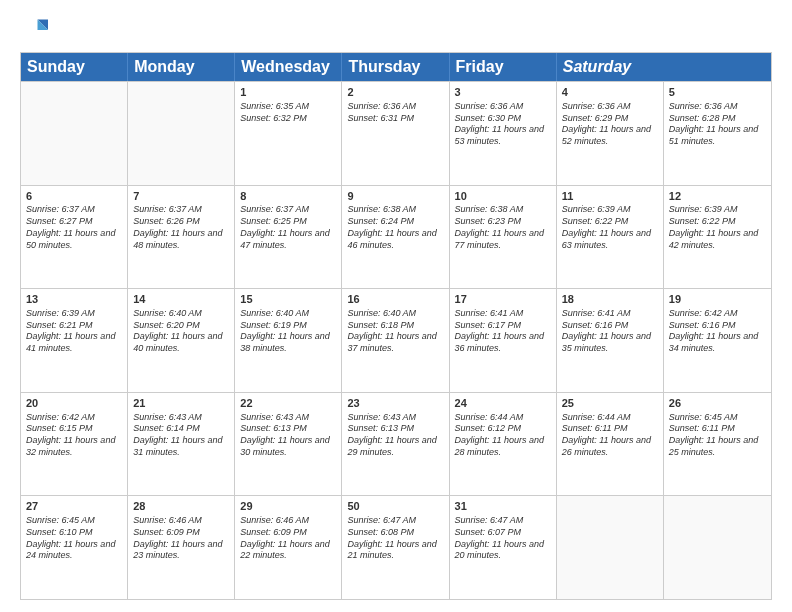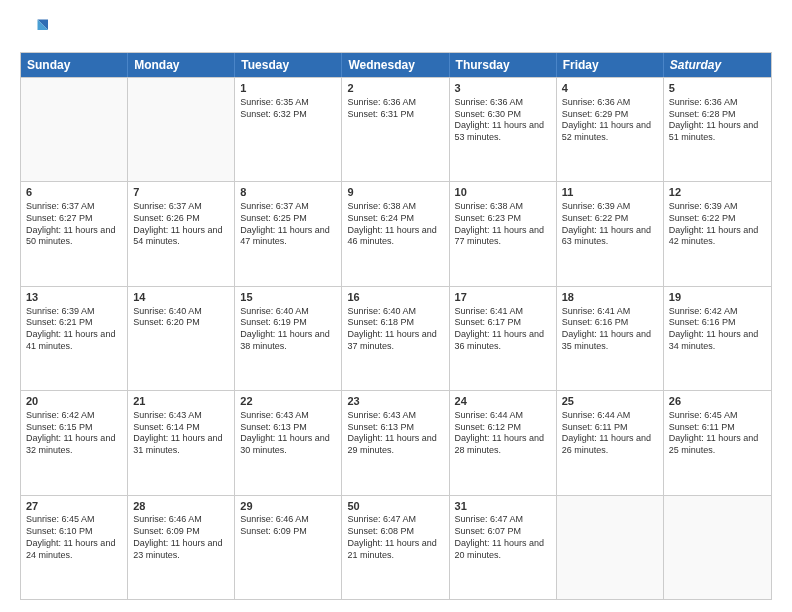--- a/index.html
+++ b/index.html
@@ -53,21 +53,21 @@
       border: 1px solid #ccc;
     }
     .cal-header {
       display: grid;
       grid-template-columns: repeat(7, 1fr);
       background: #2e6db4;
     }
     .cal-header-cell {
       color: #fff;
       font-weight: bold;
-      font-size: 12px;
+      font-size: 16px;
       padding: 5px 6px;
       border-right: 1px solid #4a85c8;
     }
     .cal-header-cell:last-child { border-right: none; font-style: italic; }
     .cal-body {
       flex: 1;
       display: flex;
       flex-direction: column;
     }
     .cal-row {
@@ -88,20 +88,21 @@
     .cal-cell.empty { background: #f9f9f9; }
     .day-num {
       font-size: 11px;
       font-weight: bold;
       margin-bottom: 1px;
     }
     .cell-info {
       font-size: 9px;
       color: #333;
       line-height: 1.3;
+      font-style: italic;
     }
   </style>
 </head>
 <body>
 
 <div class="page">
   <div class="header">
     <div class="logo">
       <svg class="logo-icon" viewBox="0 0 32 32">
         <polygon points="20,4 32,4 32,16" fill="#2e6db4"></polygon>
@@ -117,21 +118,20 @@
     <div class="title-block">
       <div class="month-title"></div>
       <div class="location"></div>
     </div>
   </div>
 
   <div class="calendar">
     <div class="cal-header">
     <div class="cal-header-cell">Sunday</div>
         <div class="cal-header-cell">Monday</div>
-        <div class="cal-header-cell">Tuesday</div>
         <div class="cal-header-cell">Wednesday</div>
         <div class="cal-header-cell">Thursday</div>
         <div class="cal-header-cell">Friday</div>
         <div class="cal-header-cell">Saturday</div>
       </div>
     <div class="cal-body">
     <div class="cal-row">
           <div class="cal-cell empty"></div>
           <div class="cal-cell empty"></div>
           <div class="cal-cell">
@@ -180,21 +180,21 @@
               <div>Sunrise: 6:37 AM</div>
               <div>Sunset: 6:27 PM</div>
               <div>Daylight: 11 hours and 50 minutes.</div>
             </div>
           </div>
           <div class="cal-cell">
             <div class="day-num">7</div>
             <div class="cell-info">
               <div>Sunrise: 6:37 AM</div>
               <div>Sunset: 6:26 PM</div>
-              <div>Daylight: 11 hours and 54 minutes.</div>
+              <div>Daylight: 11 hours and 48 minutes.</div>
             </div>
           </div>
           <div class="cal-cell">
             <div class="day-num">8</div>
             <div class="cell-info">
               <div>Sunrise: 6:37 AM</div>
               <div>Sunset: 6:25 PM</div>
               <div>Daylight: 11 hours and 47 minutes.</div>
             </div>
           </div>
@@ -238,20 +238,21 @@
               <div>Sunrise: 6:39 AM</div>
               <div>Sunset: 6:21 PM</div>
               <div>Daylight: 11 hours and 41 minutes.</div>
             </div>
           </div>
           <div class="cal-cell">
             <div class="day-num">14</div>
             <div class="cell-info">
               <div>Sunrise: 6:40 AM</div>
               <div>Sunset: 6:20 PM</div>
+              <div>Daylight: 11 hours and 40 minutes.</div>
             </div>
           </div>
           <div class="cal-cell">
             <div class="day-num">15</div>
             <div class="cell-info">
               <div>Sunrise: 6:40 AM</div>
               <div>Sunset: 6:19 PM</div>
               <div>Daylight: 11 hours and 38 minutes.</div>
             </div>
           </div>
@@ -361,20 +362,21 @@
               <div>Sunrise: 6:46 AM</div>
               <div>Sunset: 6:09 PM</div>
               <div>Daylight: 11 hours and 23 minutes.</div>
             </div>
           </div>
           <div class="cal-cell">
             <div class="day-num">29</div>
             <div class="cell-info">
               <div>Sunrise: 6:46 AM</div>
               <div>Sunset: 6:09 PM</div>
+              <div>Daylight: 11 hours and 22 minutes.</div>
             </div>
           </div>
           <div class="cal-cell">
             <div class="day-num">50</div>
             <div class="cell-info">
               <div>Sunrise: 6:47 AM</div>
               <div>Sunset: 6:08 PM</div>
               <div>Daylight: 11 hours and 21 minutes.</div>
             </div>
           </div>

